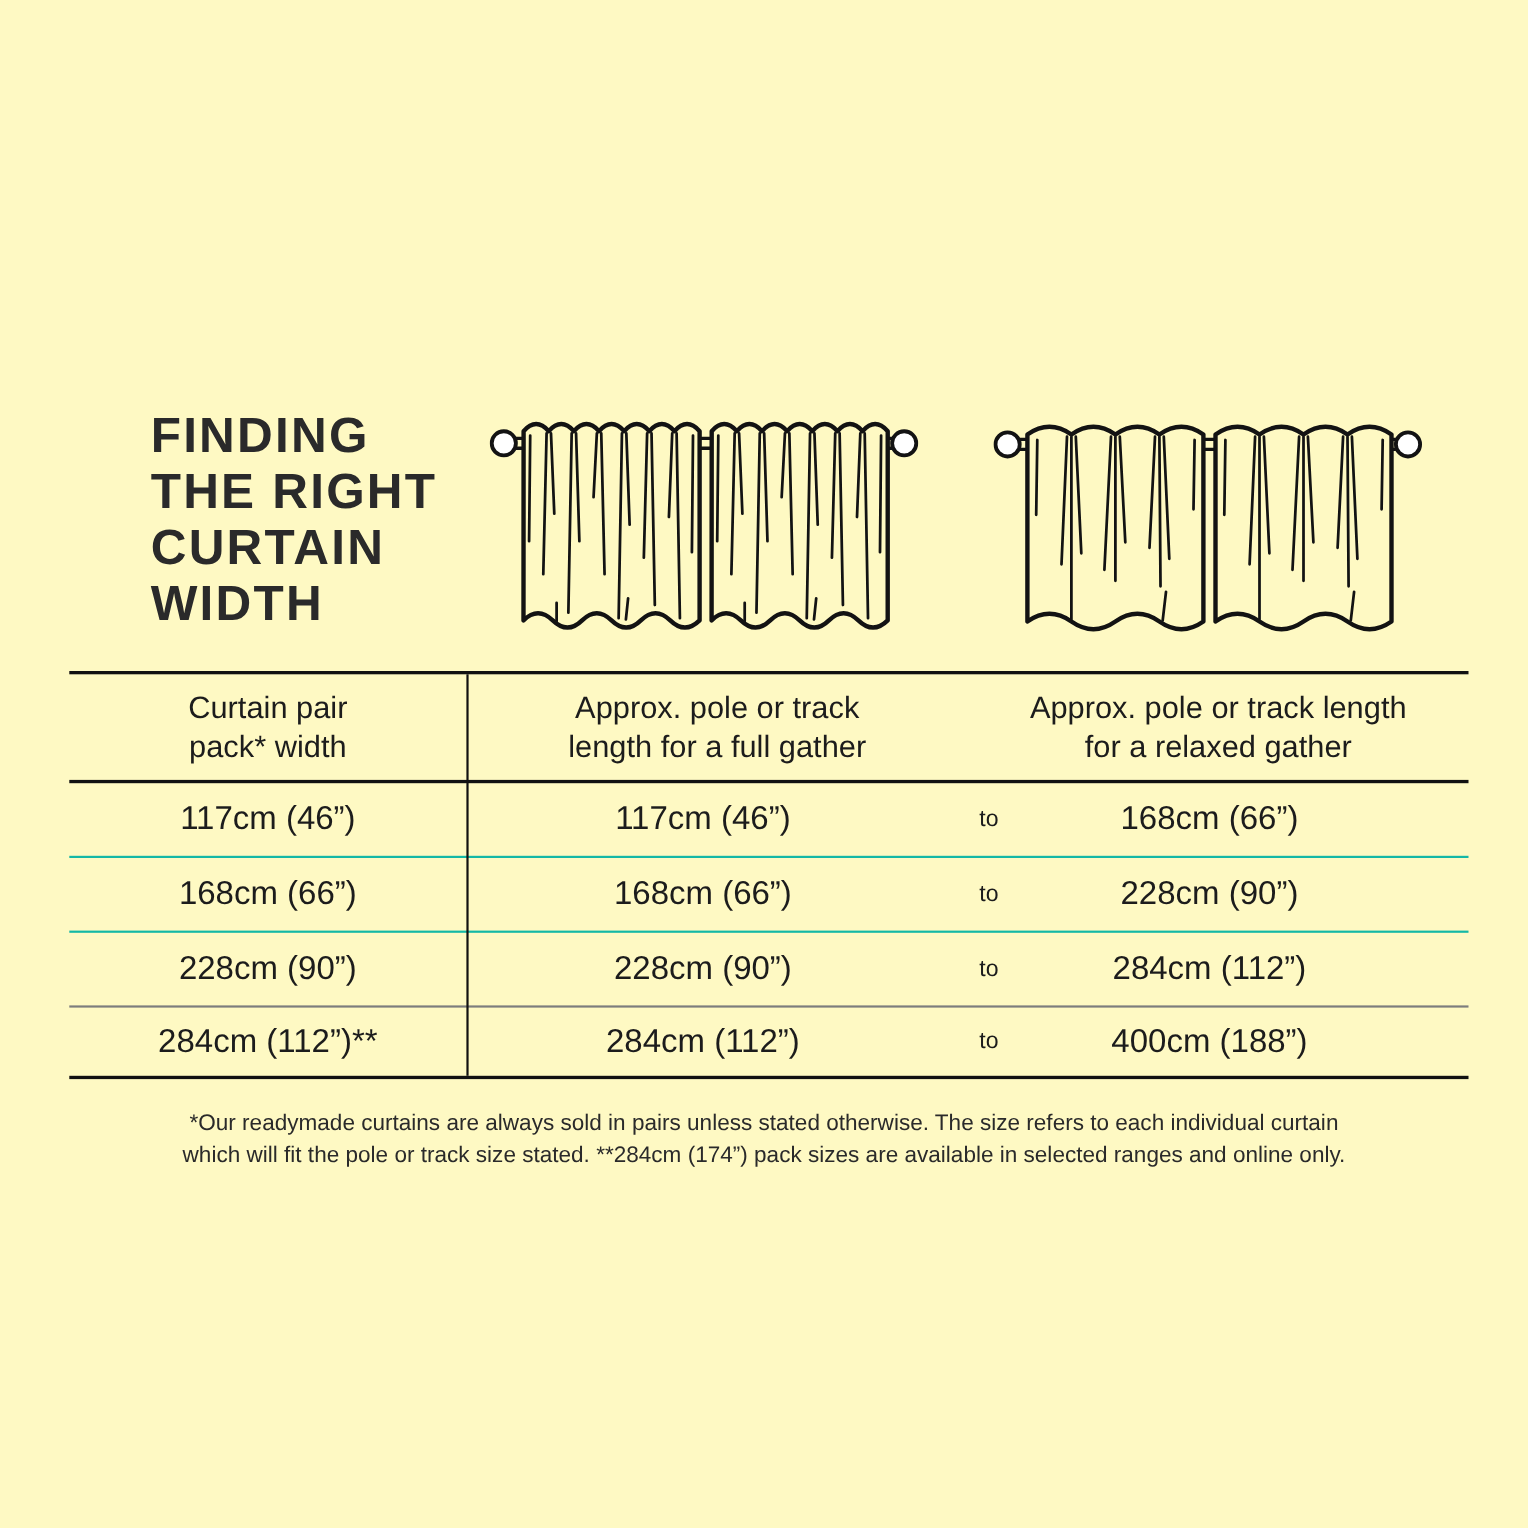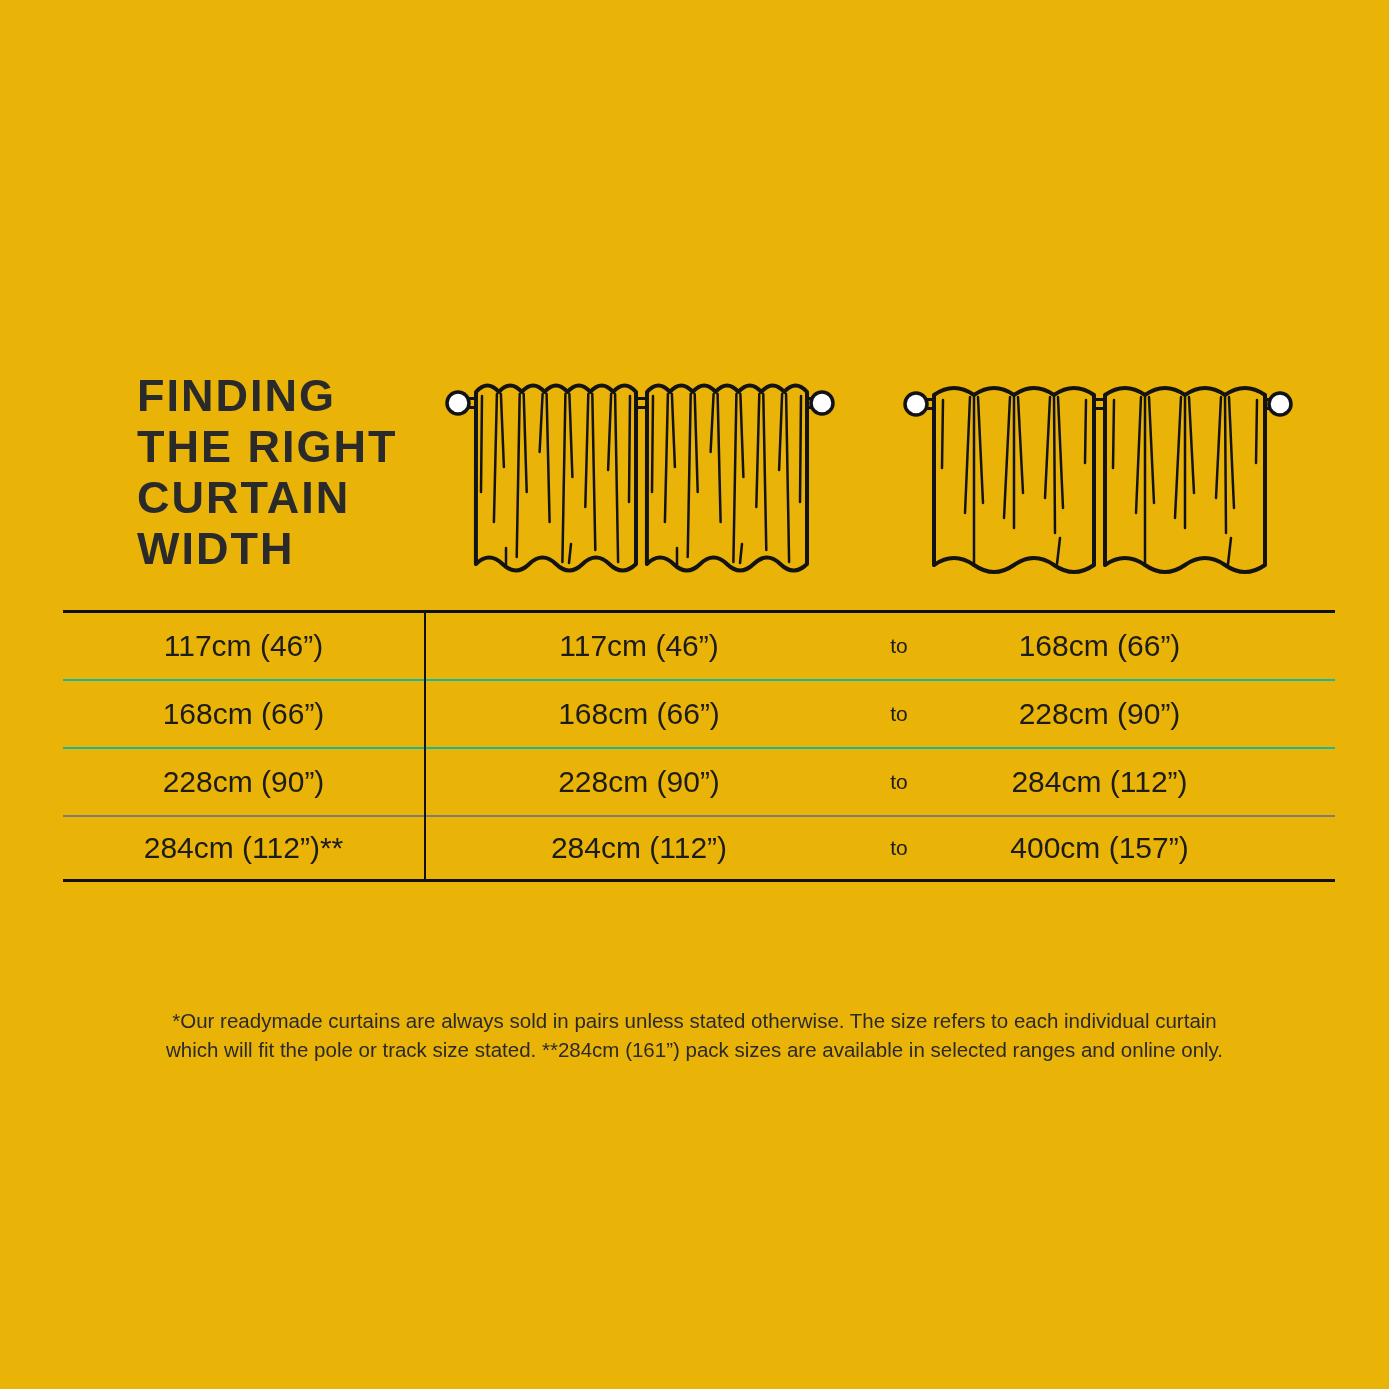--- a/index.html
+++ b/index.html
@@ -1,17 +1,17 @@
 <!DOCTYPE html>
 <html><head>
 <meta charset="utf-8">
 <style>
   html,body{margin:0;padding:0;background:#ffffff;}
   .canvas{
-    position:relative;width:1389px;height:1389px;background:#eab308;overflow:hidden;
+    position:relative;width:1389px;height:1389px;background:#fef9c3;overflow:hidden;
     font-family:"Liberation Sans",sans-serif;color:#1f1f1f;
   }
   .title{
     position:absolute;left:137px;top:370px;margin:0;
     font-size:45px;line-height:51px;font-weight:bold;letter-spacing:2px;
     color:#2a2a2a;white-space:pre-line;
   }
   .illus{position:absolute;width:390px;height:215px;}
   .illus1{left:445px;top:372px;}
   .illus2{left:903px;top:373px;}
@@ -79,20 +79,28 @@
     <circle class="finial" cx="13" cy="31" r="11"></circle>
     <path class="pole" d="M24,26.5 L31,26.5 M24,35.5 L31,35.5 M191,26.5 L202,26.5 M191,35.5 L202,35.5 M362,26.5 L366,26.5 M362,35.5 L366,35.5"></path>
     <circle class="finial" cx="377" cy="31" r="11"></circle>
     <use href="#rgPanel" transform="translate(31,0)"></use>
     <use href="#rgPanel" transform="translate(202,0)"></use>
   </svg>
 
   <div class="sizeTable">
     <div class="vdivider"></div>
 
+    <div class="thead">
+      <div class="th">Curtain pair
+pack* width</div>
+      <div class="th">Approx. pole or track
+length for a full gather</div>
+      <div class="th">Approx. pole or track length
+for a relaxed gather</div>
+    </div>
 
     <div class="trow r1">
       <div class="td">117cm (46”)</div>
       <div class="td">117cm (46”)</div>
       <div class="td to">to</div>
       <div class="td relaxed">168cm (66”)</div>
     </div>
 
     <div class="trow r2">
       <div class="td">168cm (66”)</div>
@@ -105,20 +113,20 @@
       <div class="td">228cm (90”)</div>
       <div class="td">228cm (90”)</div>
       <div class="td to">to</div>
       <div class="td relaxed">284cm (112”)</div>
     </div>
 
     <div class="trow r4">
       <div class="td">284cm (112”)**</div>
       <div class="td">284cm (112”)</div>
       <div class="td to">to</div>
-      <div class="td relaxed">400cm (157”)</div>
+      <div class="td relaxed">400cm (188”)</div>
     </div>
   </div>
 
   <p class="footnote">*Our readymade curtains are always sold in pairs unless stated otherwise. The size refers to each individual curtain
-which will fit the pole or track size stated. **284cm (161”) pack sizes are available in selected ranges and online only.</p>
+which will fit the pole or track size stated. **284cm (174”) pack sizes are available in selected ranges and online only.</p>
 
 </div>
 
 </body></html>

